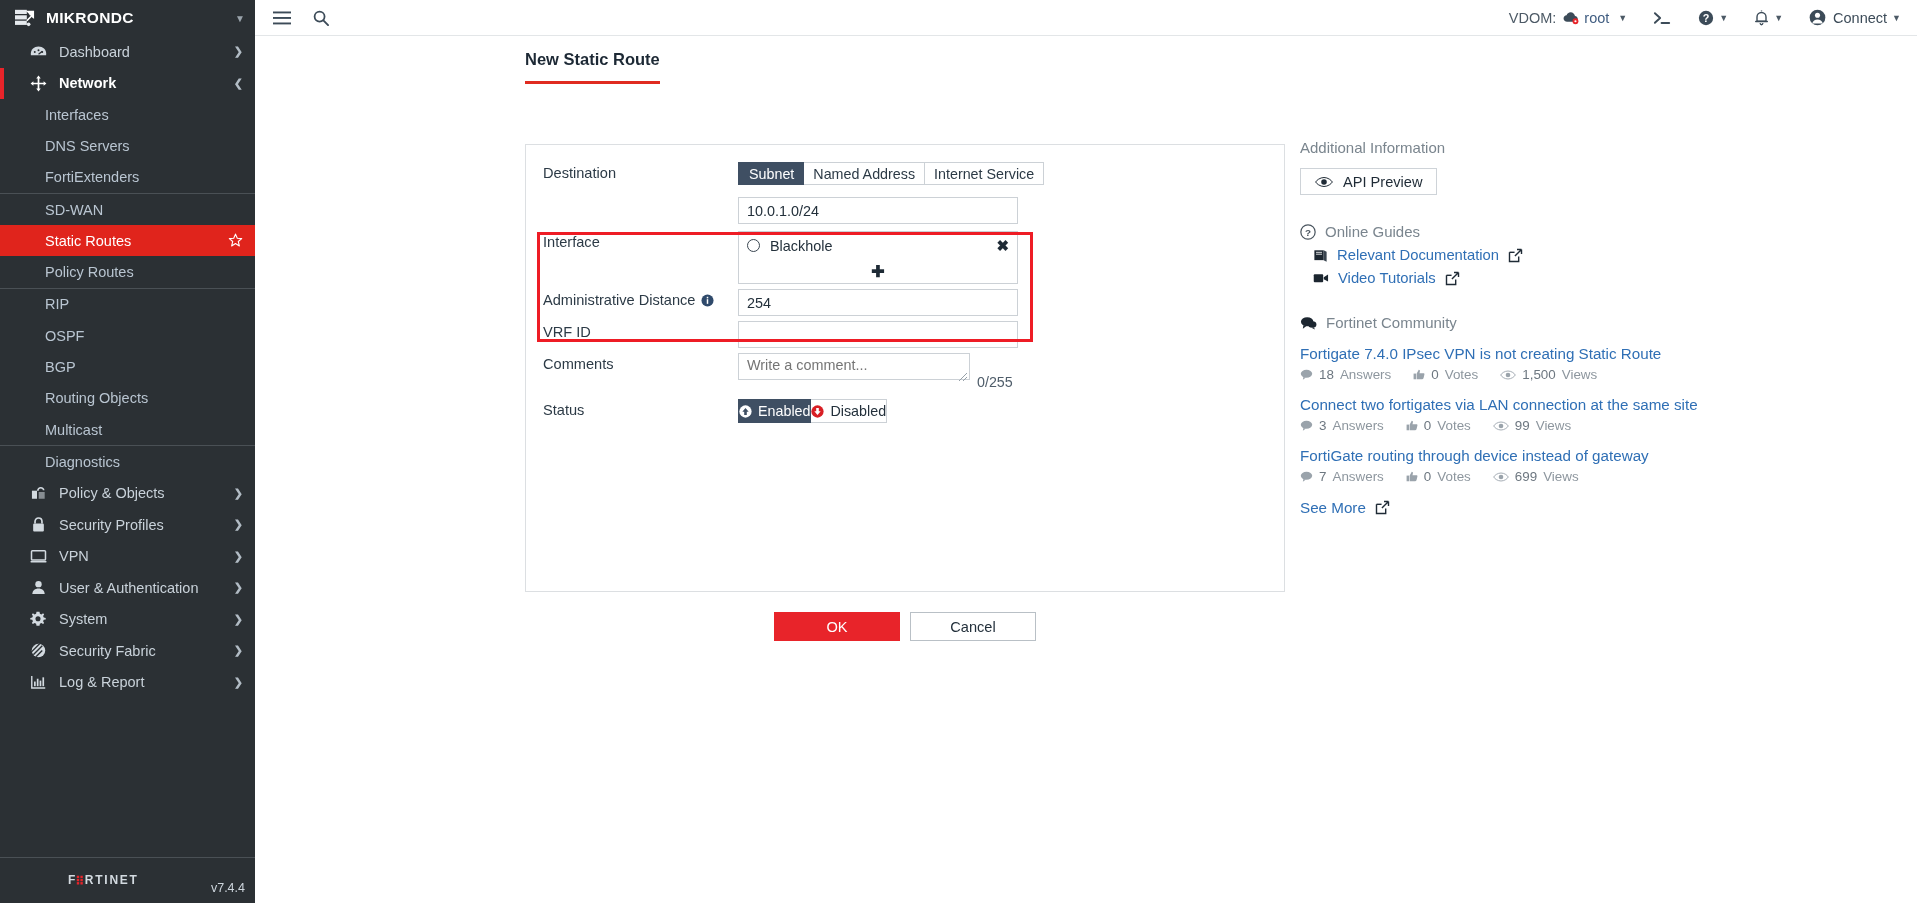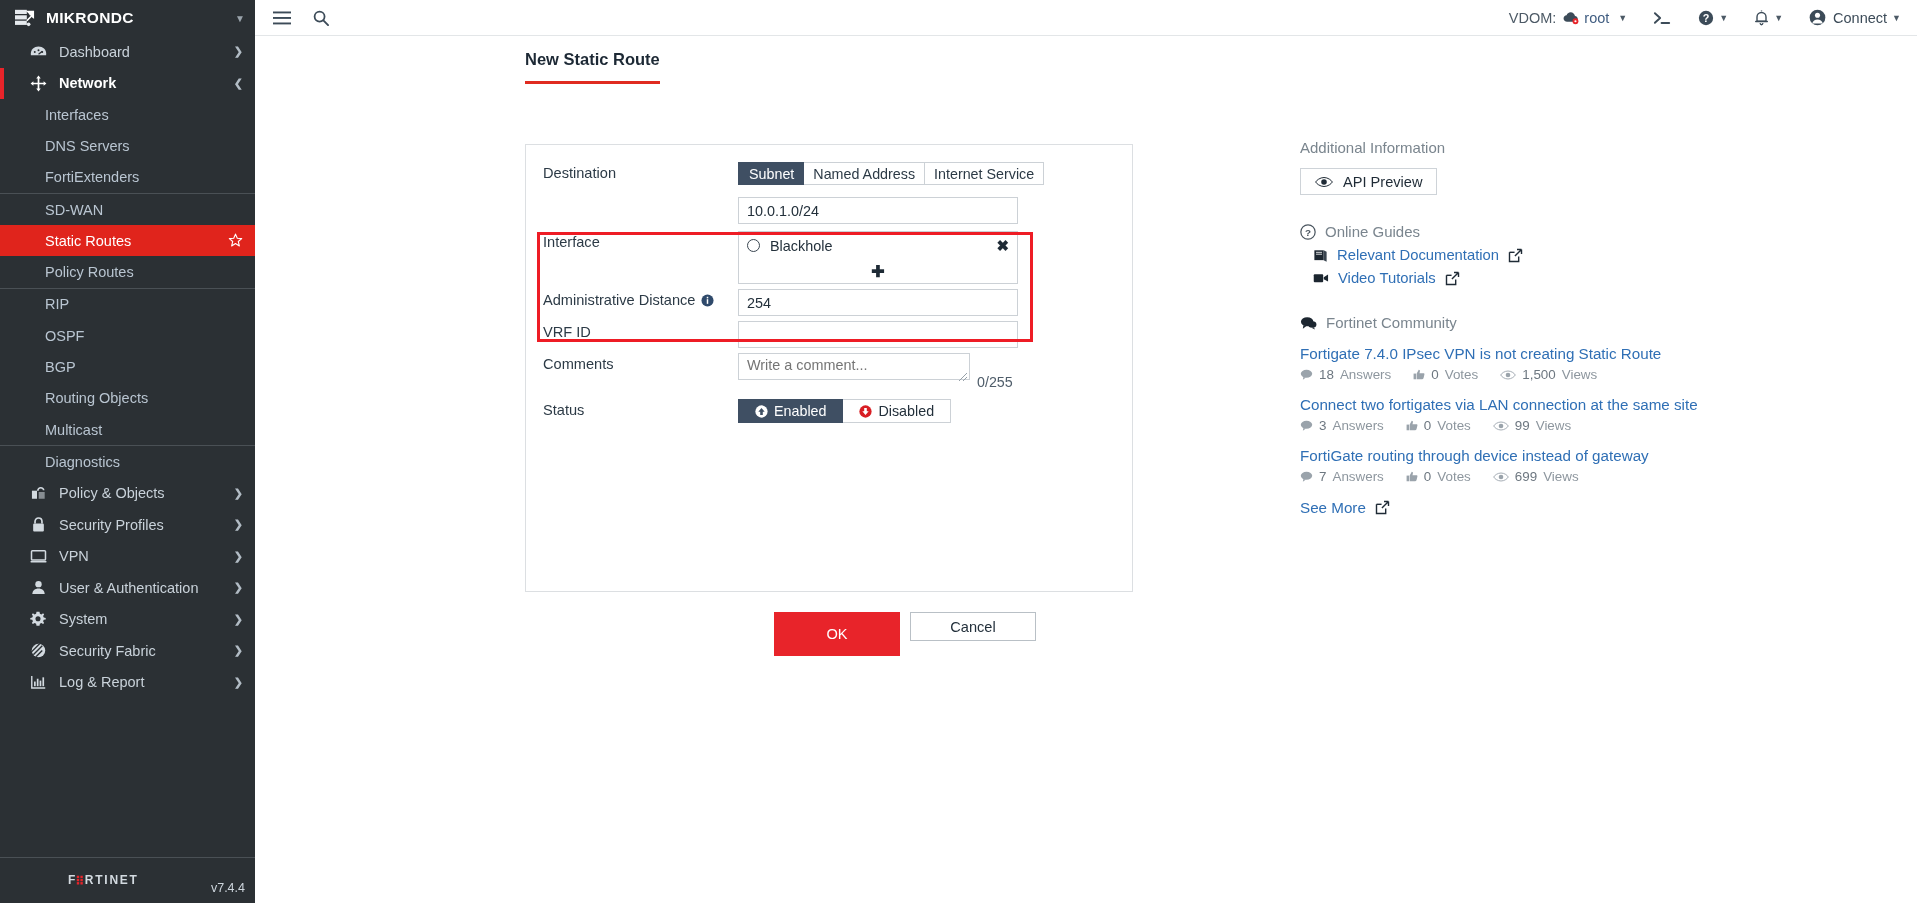--- a/index.html
+++ b/index.html
@@ -83,21 +83,21 @@
   .page-title {
     display: inline-block; font-size: 16.5px; font-weight: 700;
     color: #1d2935; padding-bottom: 12px; border-bottom: 3px solid #e02b20;
   }
 
   .content { flex: 1; position: relative; }
 
   
   .card {
     position: absolute; left: 270px; top: 60px;
-    width: 608px; height: 448px;
+    width: 760px; height: 448px;
     background: #fff; border: 1px solid #dcdfe2;
   }
   .frow { display: flex; align-items: flex-start; min-height: 29px; }
   .flabel {
     width: 212px; flex: 0 0 212px; font-size: 14.6px;
     color: #2c3a46; padding-left: 17px; line-height: 22px;
     display: flex; align-items: center; gap: 6px;
   }
   .fctl { flex: 1; }
 
@@ -140,39 +140,39 @@
   .ta-grip::after {
     content: ""; position: absolute; right: 3px; bottom: 3px;
     width: 8px; height: 8px;
     background: linear-gradient(135deg, transparent 45%, #96a0a8 45%, #96a0a8 55%, transparent 55%),
                 linear-gradient(135deg, transparent 70%, #96a0a8 70%, #96a0a8 80%, transparent 80%);
   }
   .counter { font-size: 14.3px; color: #4f5d6a; line-height: 27px; margin-top: 16px; }
 
   .seg { display: flex; height: 24px; }
   .seg-btn {
-    display: flex; align-items: center; gap: 6px; padding: 0 16px;
+    display: flex; align-items: center; gap: 6px; padding: 0 0;
     font-size: 14.3px; border: 1px solid #ccd1d6; border-left: none;
     background: #fff; color: #23303b;
   }
   .seg-btn:first-child { border-left: 1px solid #3f4f63; }
   .seg-btn.on { background: #3f4f63; border-color: #3f4f63; color: #fff; }
 
   .red-annot {
     position: absolute; left: 282px; top: 148px;
     width: 496px; height: 110px; border: 3px solid #ee1c25;
     pointer-events: none; z-index: 30;
   }
 
   .footer-btns {
     position: absolute; left: 270px; top: 528px; width: 760px;
     display: flex; justify-content: center; gap: 10px;
   }
   .btn-ok {
-    width: 126px; height: 44px; background: #e8242a; color: #fff;
+    width: 126px; height: 29px; background: #e8242a; color: #fff;
     border: none; font-size: 14.6px; font-family: "Liberation Sans", sans-serif;
     cursor: pointer;
   }
   .btn-cancel {
     width: 126px; height: 29px; background: #fff; color: #23303b;
     border: 1px solid #b9c0c6; font-size: 14.6px;
     font-family: "Liberation Sans", sans-serif; cursor: pointer;
   }
 
   

